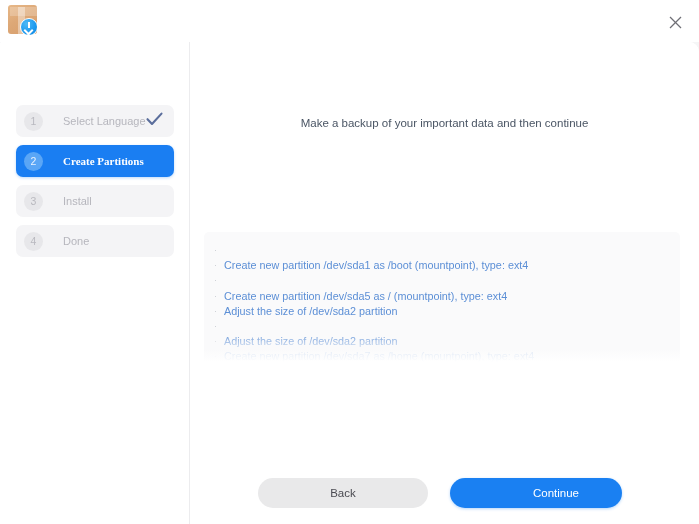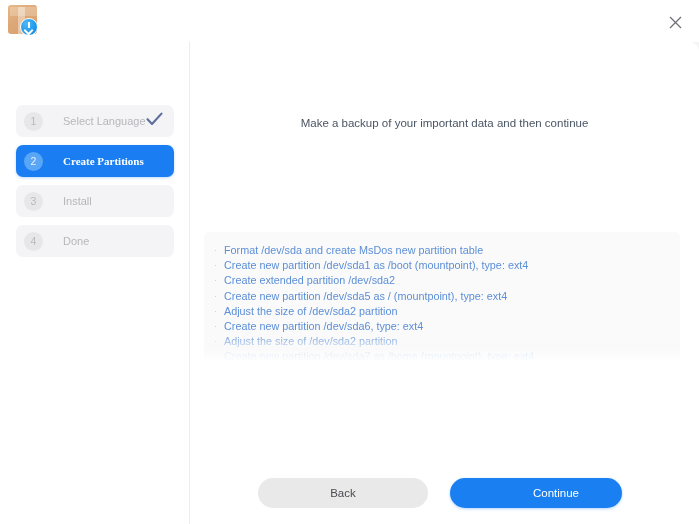--- a/index.html
+++ b/index.html
@@ -333,41 +333,38 @@
       </div>
     </div>
 
     <div id="content">
 
       <div id="page-subtitle">Make a backup of your important data and then continue</div>
 
       <div id="ops-panel">
           <div class="op-row">
             <span class="op-bullet">·</span>
-            <span class="op-text">Format /dev/sda and create MsDos new partition table</span>
           </div>
           <div class="op-row">
             <span class="op-bullet">·</span>
             <span class="op-text">Create new partition /dev/sda1 as /boot (mountpoint), type: ext4</span>
           </div>
           <div class="op-row">
             <span class="op-bullet">·</span>
-            <span class="op-text">Create extended partition /dev/sda2</span>
           </div>
           <div class="op-row">
             <span class="op-bullet">·</span>
             <span class="op-text">Create new partition /dev/sda5 as / (mountpoint), type: ext4</span>
           </div>
           <div class="op-row">
             <span class="op-bullet">·</span>
             <span class="op-text">Adjust the size of /dev/sda2 partition</span>
           </div>
           <div class="op-row">
             <span class="op-bullet">·</span>
-            <span class="op-text">Create new partition /dev/sda6, type: ext4</span>
           </div>
           <div class="op-row">
             <span class="op-bullet">·</span>
             <span class="op-text">Adjust the size of /dev/sda2 partition</span>
           </div>
           <div class="op-row">
             <span class="op-bullet">·</span>
             <span class="op-text">Create new partition /dev/sda7 as /home (mountpoint), type: ext4</span>
           </div>
         </div>

